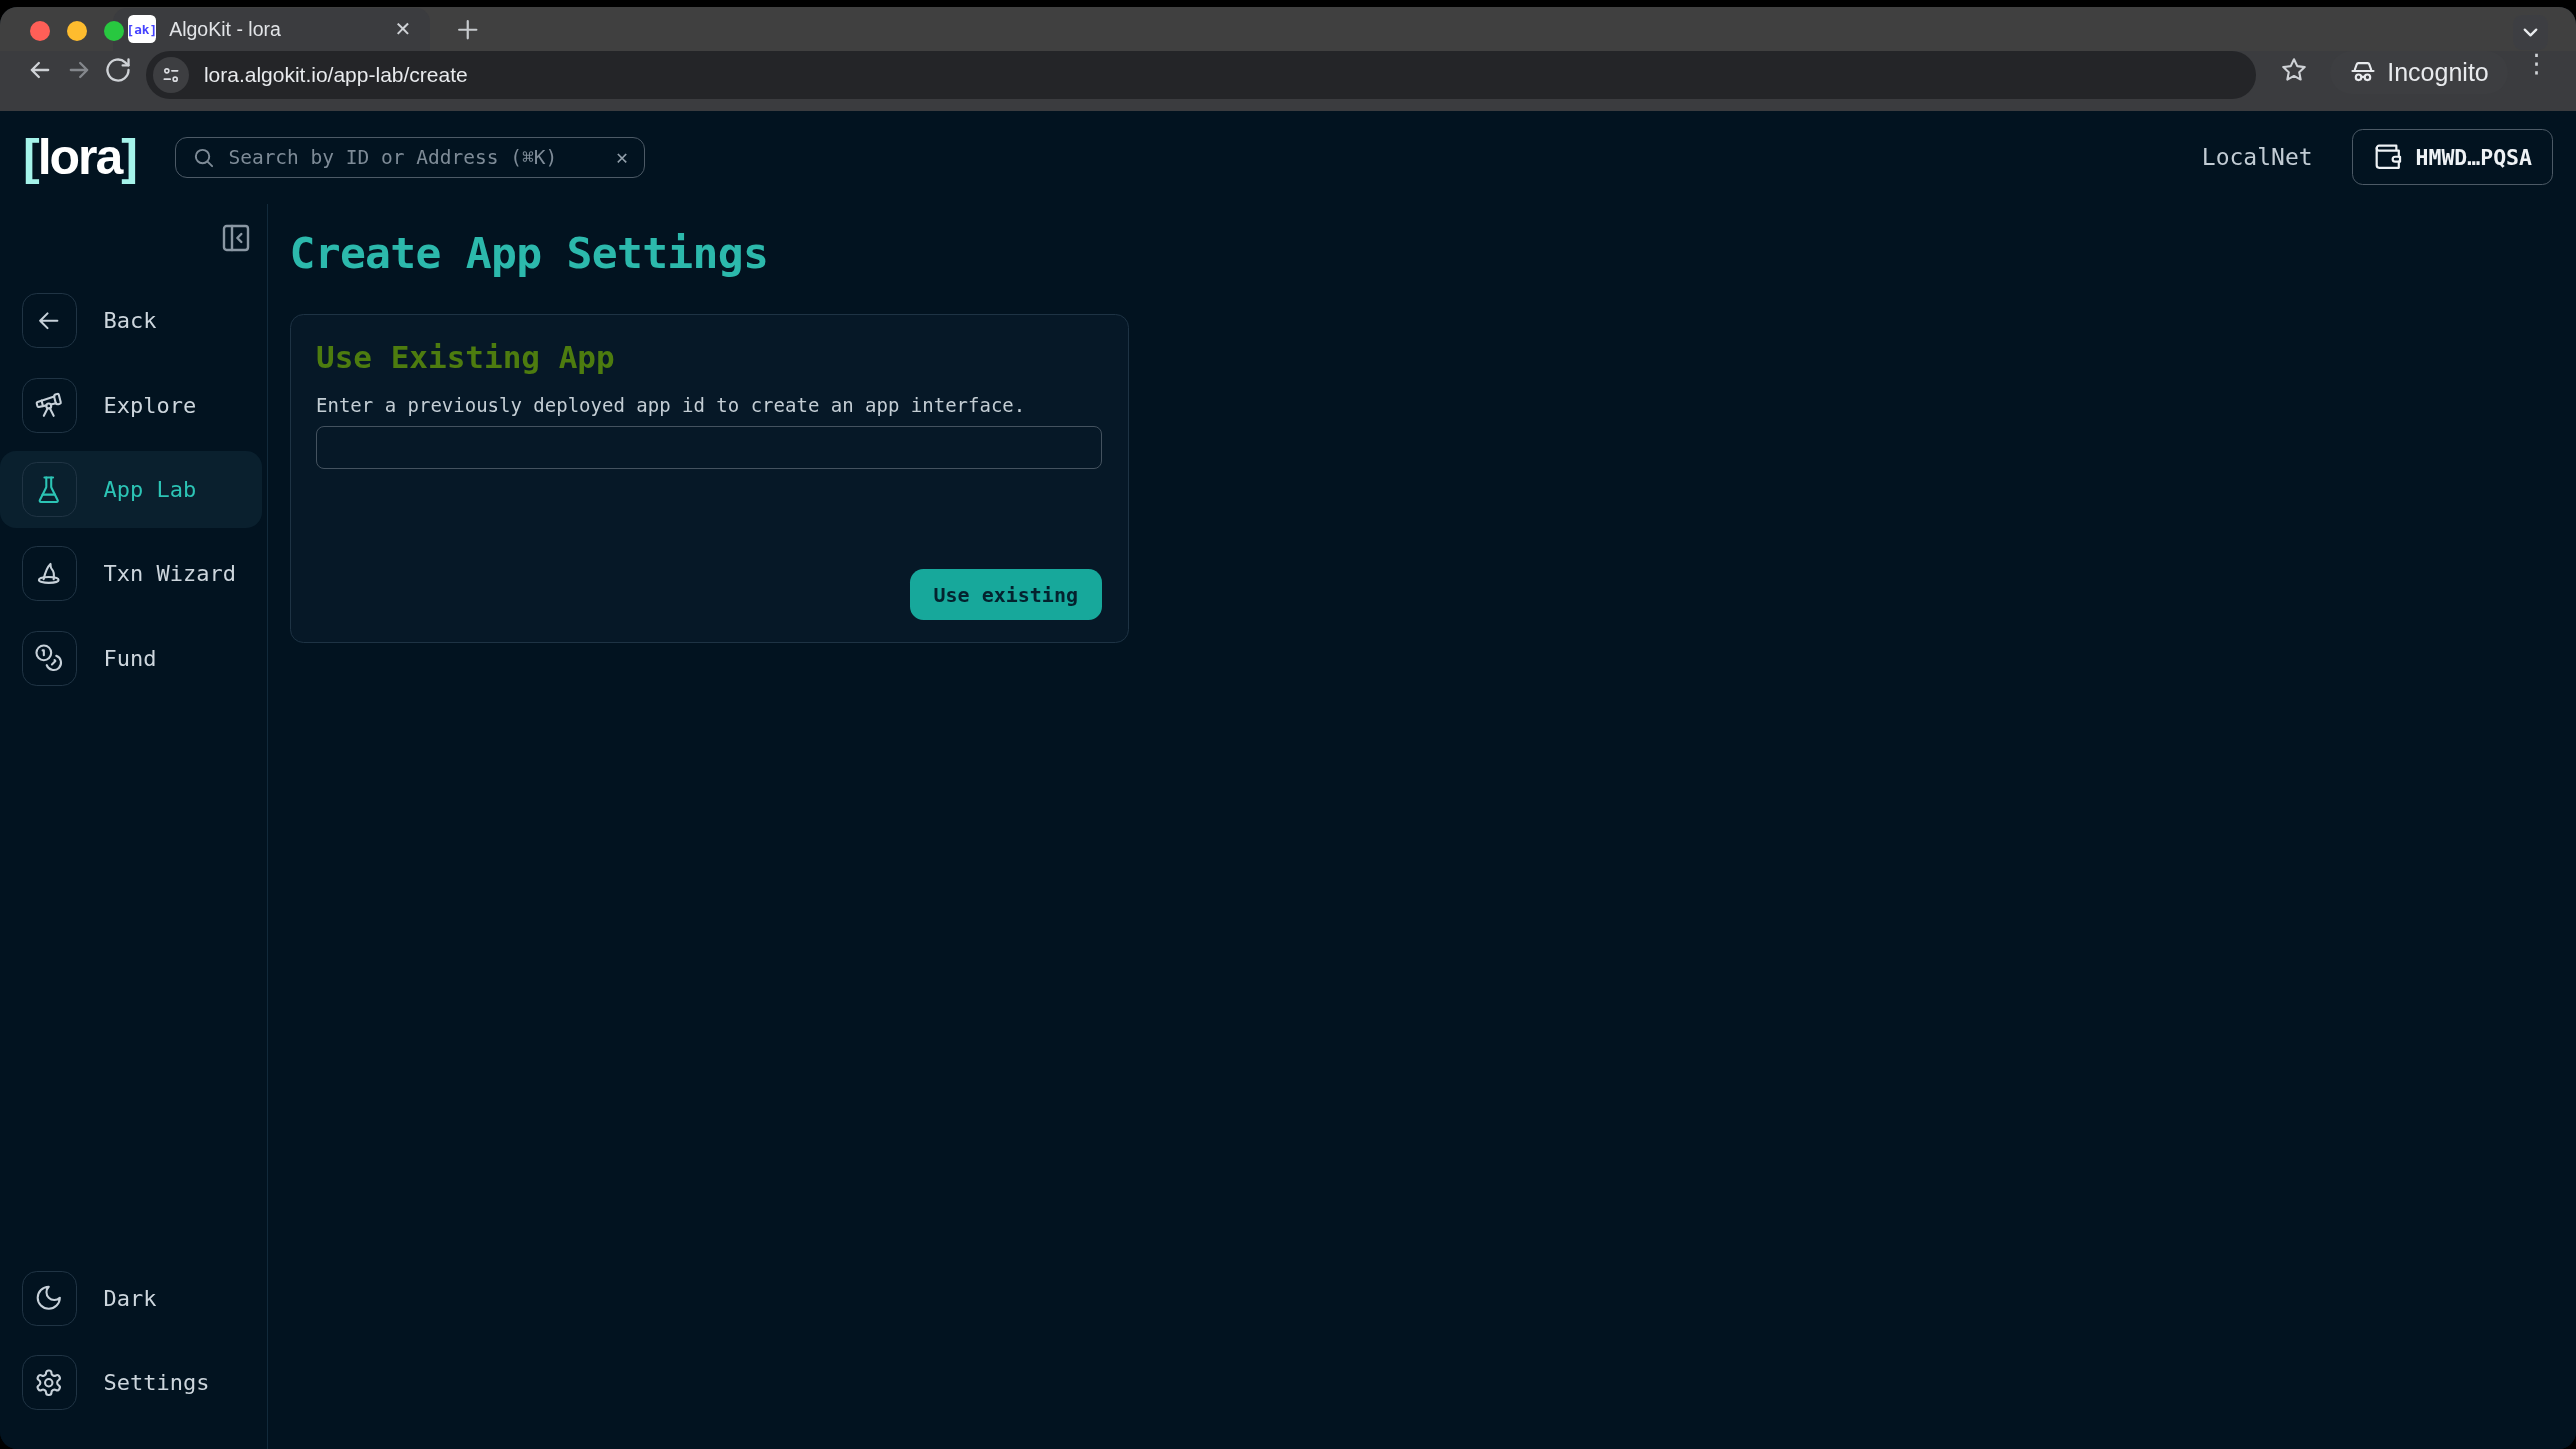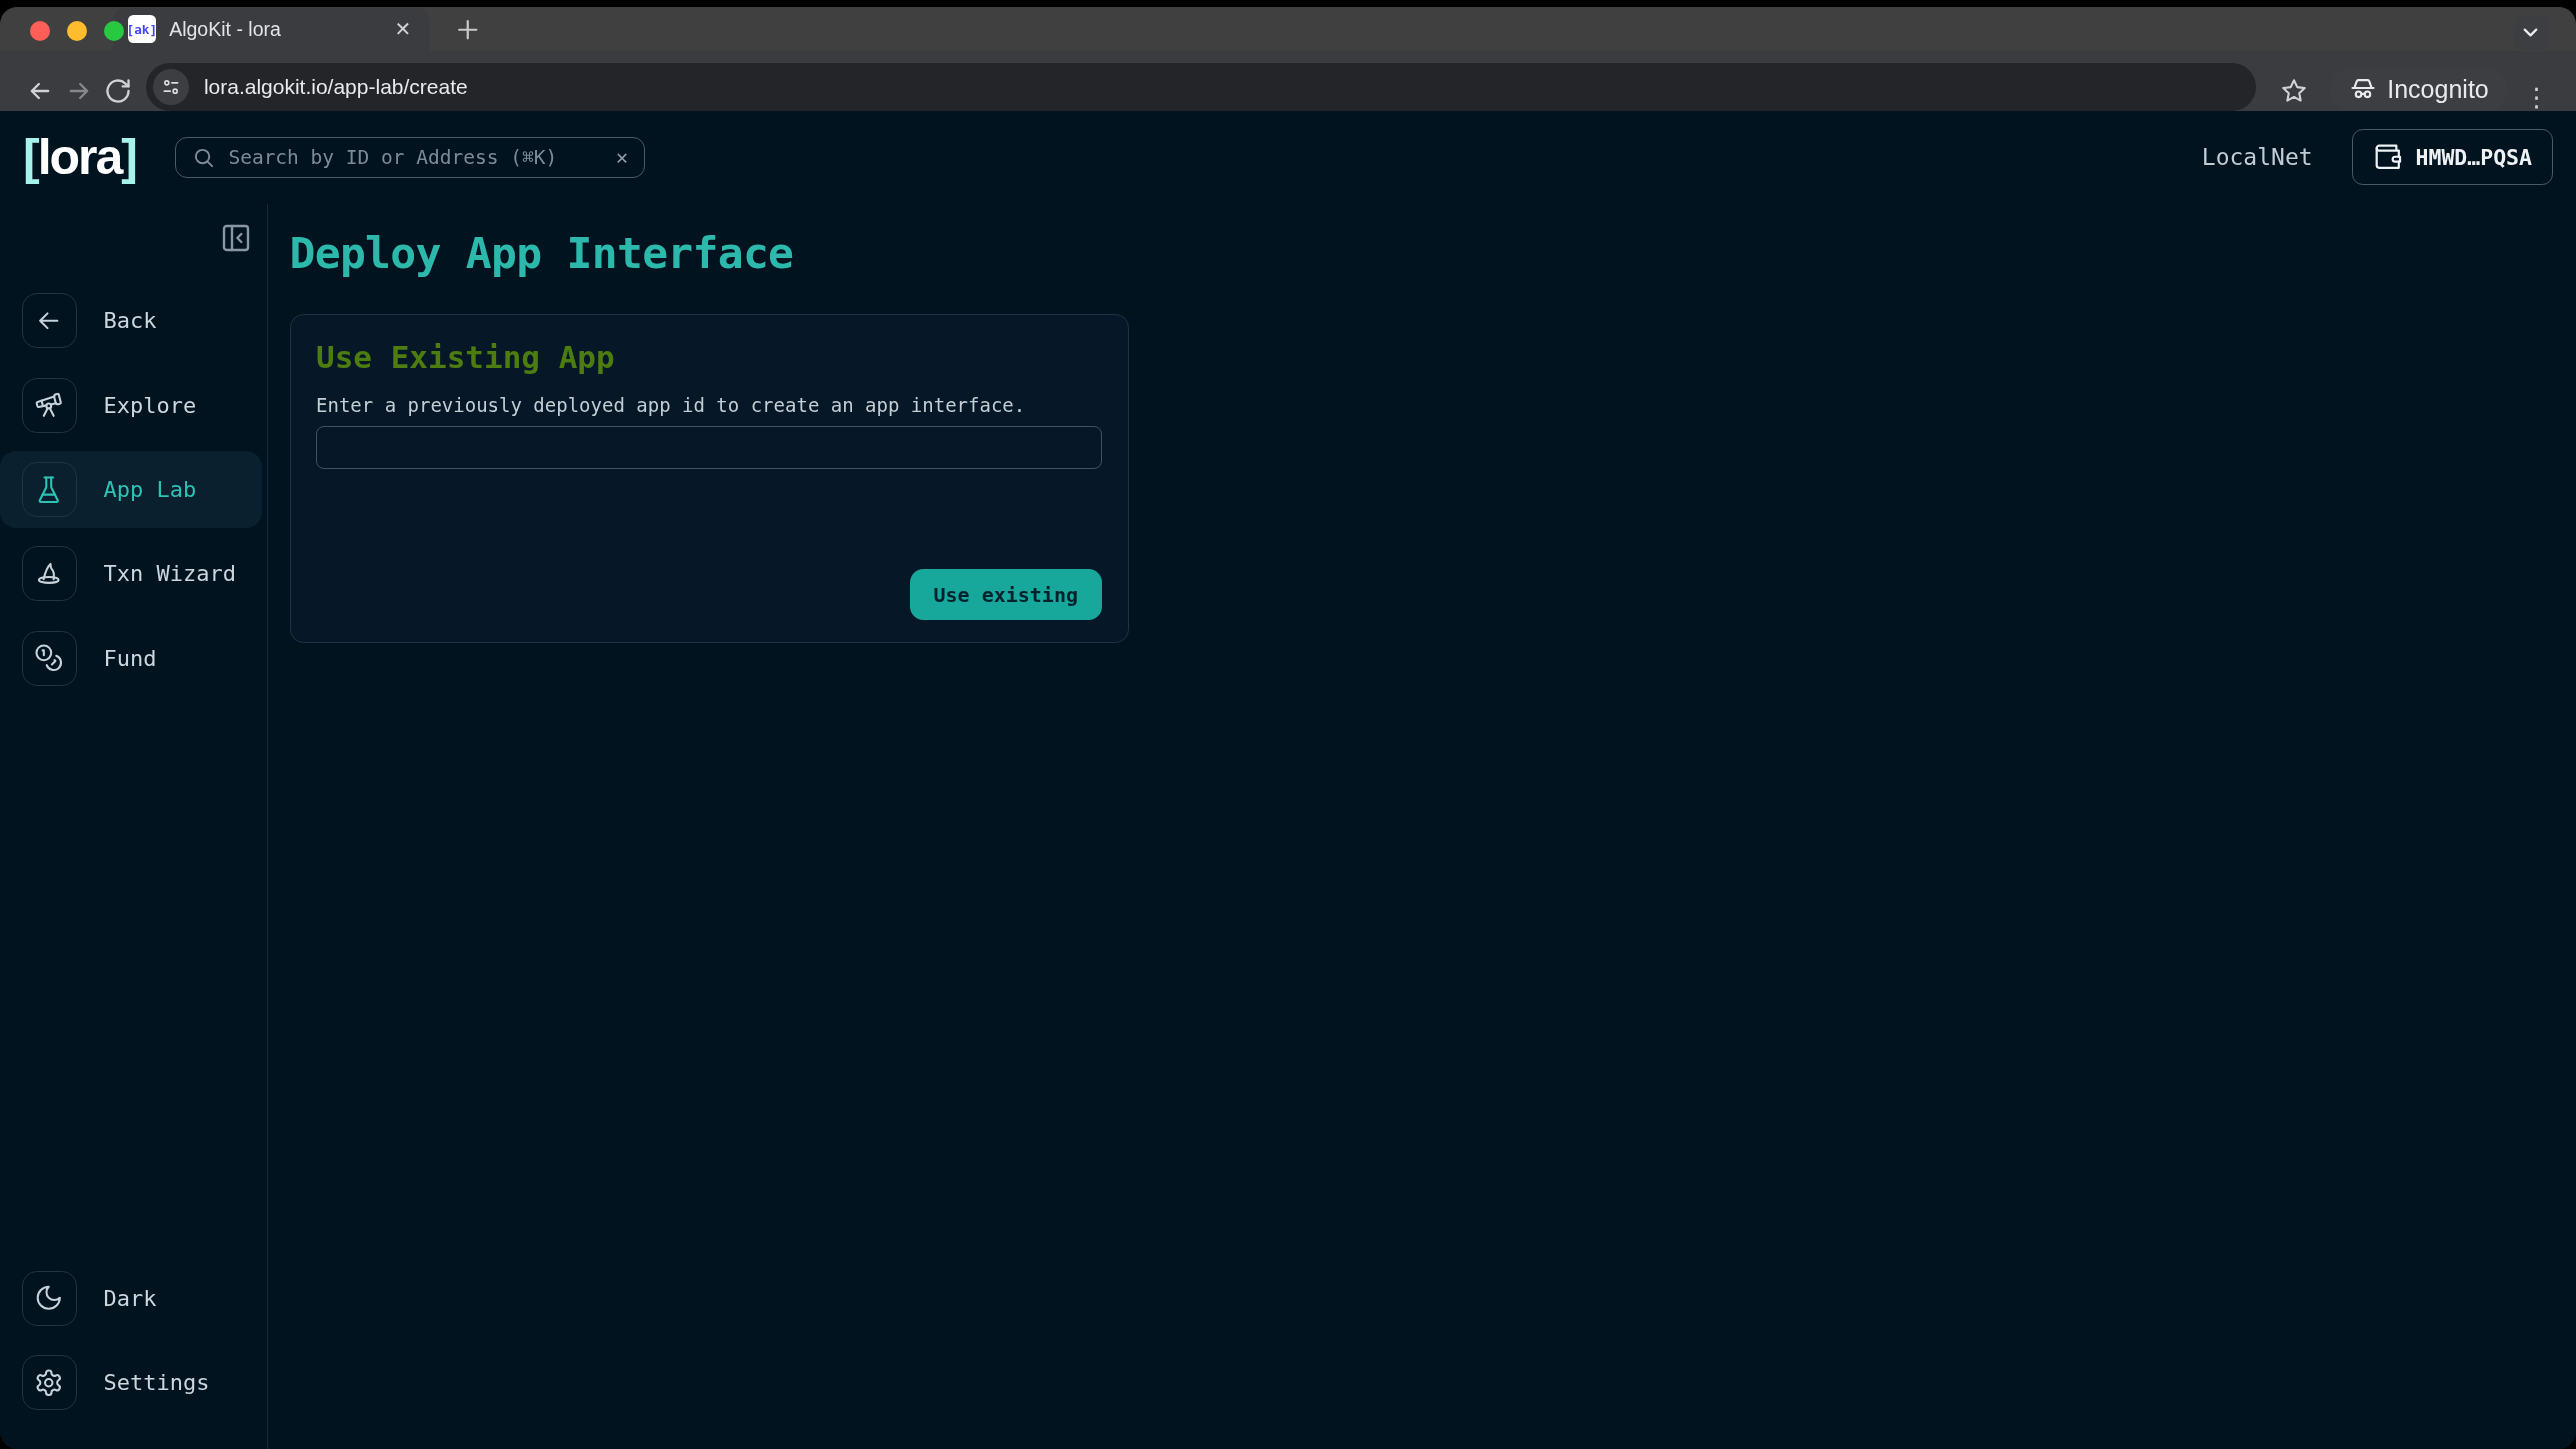--- a/index.html
+++ b/index.html
@@ -24,21 +24,21 @@
              display:flex; align-items:center; justify-content:center;
              color:#4643ff; font-size:12.7px; font-weight:bold;
              font-family:"DejaVu Sans Mono",monospace; flex:none; }
   .tab-title { flex:1; white-space:nowrap; overflow:hidden; }
   .tab-close { font-size:20px; color:#cfd2d6; padding:0 4px; }
   .newtab { margin-left:23px; margin-bottom:6.7px; color:#c7cacd; }
   .tabsearch { position:absolute; right:28px; top:8px; width:35px; height:35px;
                background:#3d3e42; border-radius:9.4px; display:flex;
                align-items:center; justify-content:center; color:#e8eaed; }
 
-  .toolbar { height:60px; background:#3b3c3f; display:flex; align-items:flex-end;
+  .toolbar { height:60px; background:#3b3c3f; display:flex; align-items:flex-start;
              padding:0 20px; font-family:"Liberation Sans",sans-serif; flex:none; }
   .navbtn { width:39px; height:39px; display:flex; align-items:center;
             justify-content:center; color:#cfd2d6; flex:none; }
   .navbtn.dim { color:#84878c; }
   .omnibox { flex:1; height:48px; background:#242528; border-radius:24px;
              margin:0 12px 0 9.4px; display:flex; align-items:center;
              padding:0 17.4px 0 6.7px; }
   .sitechip { width:36px; height:36px; border-radius:50%; background:#3d3e41;
               display:flex; align-items:center; justify-content:center;
               color:#dadce0; flex:none; }
@@ -299,21 +299,21 @@
                   <path d="M12.22 2h-.44a2 2 0 0 0-2 2v.18a2 2 0 0 1-1 1.73l-.43.25a2 2 0 0 1-2 0l-.15-.08a2 2 0 0 0-2.73.73l-.22.38a2 2 0 0 0 .73 2.73l.15.1a2 2 0 0 1 1 1.72v.51a2 2 0 0 1-1 1.74l-.15.09a2 2 0 0 0-.73 2.73l.22.38a2 2 0 0 0 2.73.73l.15-.08a2 2 0 0 1 2 0l.43.25a2 2 0 0 1 1 1.73V20a2 2 0 0 0 2 2h.44a2 2 0 0 0 2-2v-.18a2 2 0 0 1 1-1.73l.43-.25a2 2 0 0 1 2 0l.15.08a2 2 0 0 0 2.73-.73l.22-.39a2 2 0 0 0-.73-2.73l-.15-.08a2 2 0 0 1-1-1.74v-.5a2 2 0 0 1 1-1.74l.15-.09a2 2 0 0 0 .73-2.73l-.22-.38a2 2 0 0 0-2.73-.73l-.15.08a2 2 0 0 1-2 0l-.43-.25a2 2 0 0 1-1-1.73V4a2 2 0 0 0-2-2z"></path>
                   <circle cx="12" cy="12" r="3"></circle>
                 </svg>
             </div>
             <span class="nav-label">Settings</span>
           </div>
         </div>
       </div>
 
       <div class="main">
-        <div class="page-title">Deploy App Interface</div>
+        <div class="page-title">Create App Settings</div>
 
         <div class="cards">
 
           <div class="card">
             <div class="card-title">Use Existing App</div>
             <div class="card-desc">Enter a previously deployed app id to create an app interface.</div>
             <input class="field-input" type="text" value="" style="">
             <div class="card-footer">
               <button class="btn">Use existing</button>
             </div>

